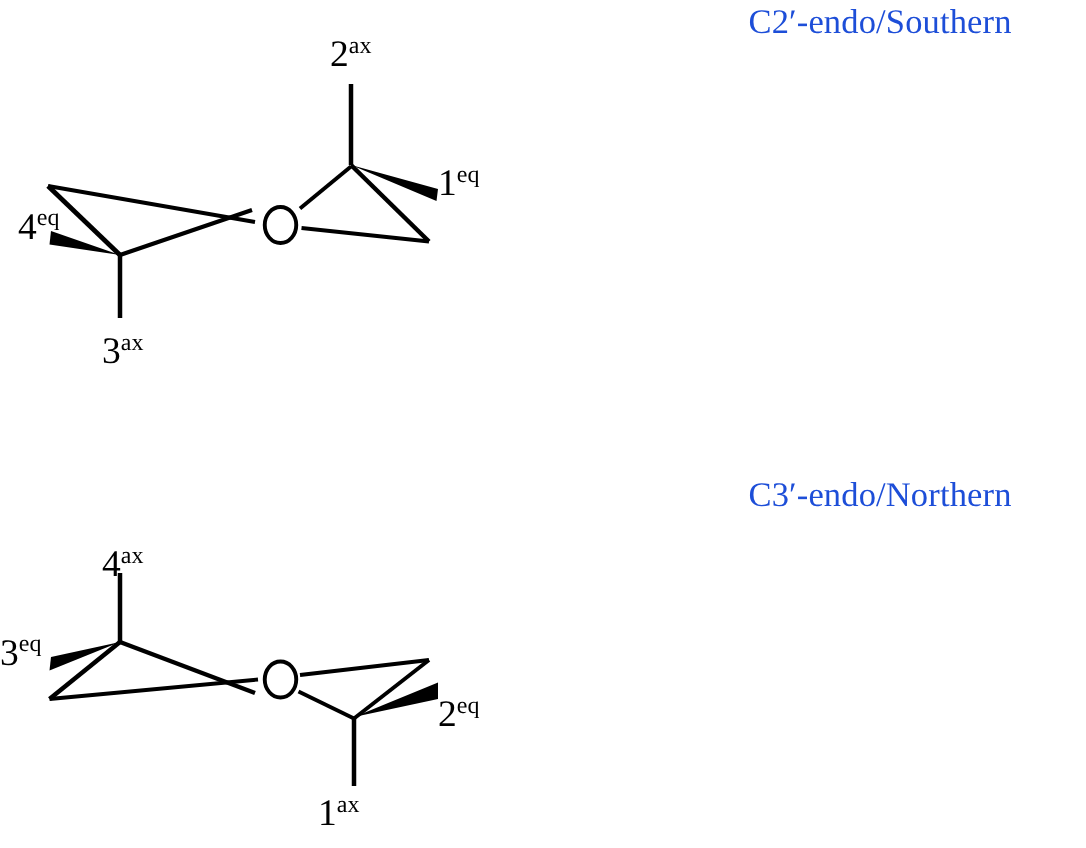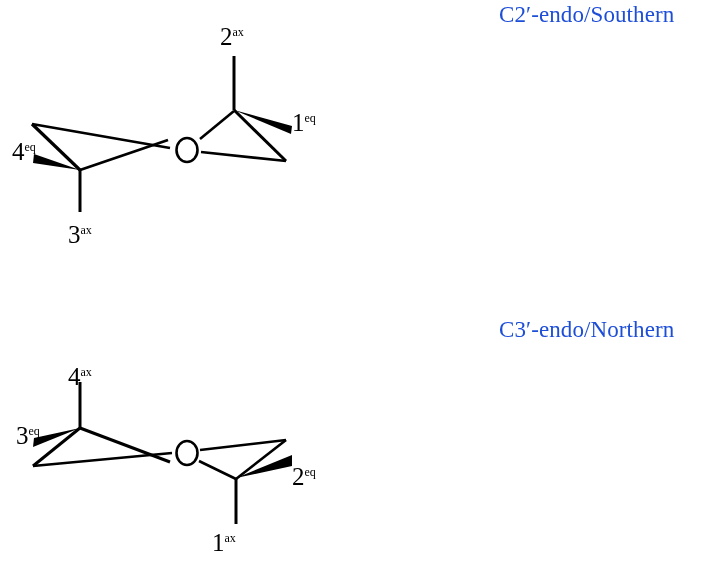--- a/index.html
+++ b/index.html
@@ -38,36 +38,36 @@
 
   .atom-label {
     position: absolute;
     font-family: "Liberation Serif", "DejaVu Serif", serif;
     font-size: 25px;
     line-height: 25px;
     color: #000000;
     white-space: nowrap;
   }
   .atom-label sup {
-    font-size: 12px;
+    font-size: 16px;
     line-height: 0;
     vertical-align: baseline;
     position: relative;
     top: -9px;
   }
 
   
   #label-top-2ax { left: 220px; top: 24px; }
   #label-top-1eq { left: 292px; top: 110px; font-family: Liberation Serif, serif; }
   #label-top-4eq { left: 0px;   top: 139px; padding-left: 12px; }
   #label-top-3ax { left: 68px;  top: 222px; }
 
   
   #label-bot-4ax { left: 68px;  top: 364px; }
-  #label-bot-3eq { left: 0px;   top: 423px; padding-left: 16px; }
+  #label-bot-3eq { left: 0px;   top: 423px; }
   #label-bot-2eq { left: 292px; top: 449px; margin-top: 15px; }
   #label-bot-1ax { left: 212px; top: 530px; }
 </style>
 </head>
 <body>
 
 <svg class="figure-canvas" viewBox="0 0 724 565" width="724" height="565">
 
   <g>
 

